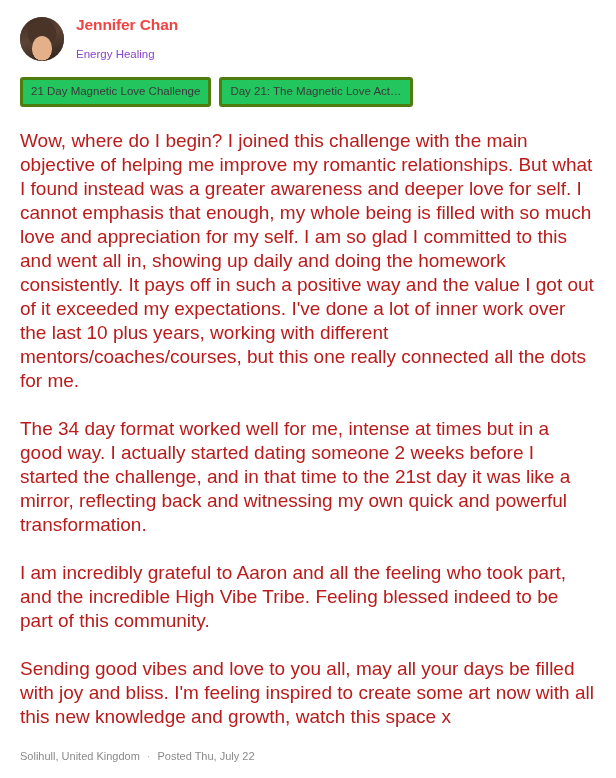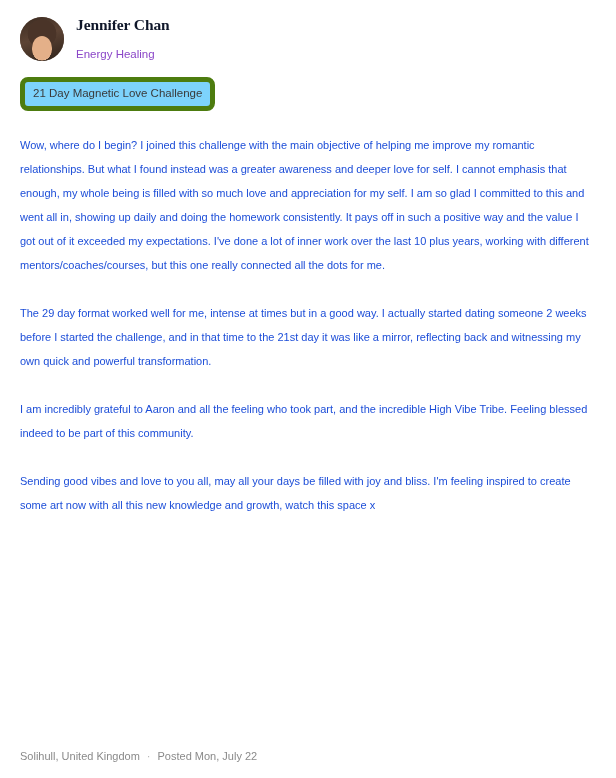--- a/index.html
+++ b/index.html
@@ -59,56 +59,55 @@
   }
   .author-text {
     display: flex;
     flex-direction: column;
     justify-content: center;
     line-height: 1.2;
   }
   .author-name {
     font-size: 15.5px;
     font-weight: bold;
-    color: #0f172a;
+    color: #ef4444;
     letter-spacing: -0.1px;
-    font-family: Liberation Serif, serif;
   }
   .author-sub {
     font-size: 11.5px;
     color: #8b46c8;
     margin-top: 13px;
   }
 
   
   .chips {
     display: flex;
     gap: 8px;
     margin-bottom: 22px;
   }
   .chip {
-    border: 5px solid #4d7c0f;
-    border-radius: 8px;
+    border: 3px solid #4d7c0f;
+    border-radius: 3px;
     padding: 4px 8px 5px 8px;
     font-size: 11.5px;
     color: #3a3a3a;
-    background: #7dd3fc;
+    background: #22c55e;
     white-space: nowrap;
     max-width: 182px;
     overflow: hidden;
     text-overflow: ellipsis;
     line-height: 1.25;
   }
 
   
   .review-body p {
     margin: 0 0 24px 0;
-    font-size: 11px;
+    font-size: 19px;
     line-height: 24px;
-    color: #1d4ed8;
+    color: #b91c1c;
   }
   .review-body p:last-child {
     margin-bottom: 8px;
   }
 
   
   .meta {
     font-size: 11px;
     color: #8a8a8a;
     display: flex;
@@ -133,28 +132,29 @@
       <div class="face"></div>
     </div>
     <div class="author-text">
       <span class="author-name">Jennifer Chan</span>
       <span class="author-sub">Energy Healing</span>
     </div>
   </div>
 
   <div class="chips">
     <div class="chip">21 Day Magnetic Love Challenge</div>
+    <div class="chip">Day 21: The Magnetic Love Act…</div>
   </div>
 
   <div class="review-body">
     <p>Wow, where do I begin? I joined this challenge with the main objective of helping me improve my romantic relationships. But what I found instead was a greater awareness and  deeper love for self. I cannot emphasis that enough, my whole being is filled with so much love and appreciation for my self. I am so glad I committed to this and went all in, showing up daily and doing the homework consistently. It pays off in such a positive way and the value I got out of it exceeded my expectations. I've done a lot of inner work over the last 10 plus years, working with different mentors/coaches/courses, but this one really connected all the dots for me.</p>
-    <p>The 29 day format worked well for me, intense at times but in a good way. I actually started dating someone 2 weeks before I started the challenge, and in that time to the 21st day it was like a mirror, reflecting back and witnessing my own quick and powerful transformation.</p>
+    <p>The 34 day format worked well for me, intense at times but in a good way. I actually started dating someone 2 weeks before I started the challenge, and in that time to the 21st day it was like a mirror, reflecting back and witnessing my own quick and powerful transformation.</p>
     <p>I am incredibly grateful to Aaron and all the feeling who took part, and the incredible High Vibe Tribe. Feeling blessed indeed to be part of this community.</p>
     <p>Sending good vibes and love to you all, may all your days be filled with joy and bliss. I'm feeling inspired to create some art now with all this new knowledge and growth, watch this space x</p>
   </div>
 
   <div class="meta">
     <span>Solihull, United Kingdom</span>
     <span class="dot">·</span>
-    <span>Posted Mon, July 22</span>
+    <span>Posted Thu, July 22</span>
   </div>
 
 </div>
 
 </body></html>

